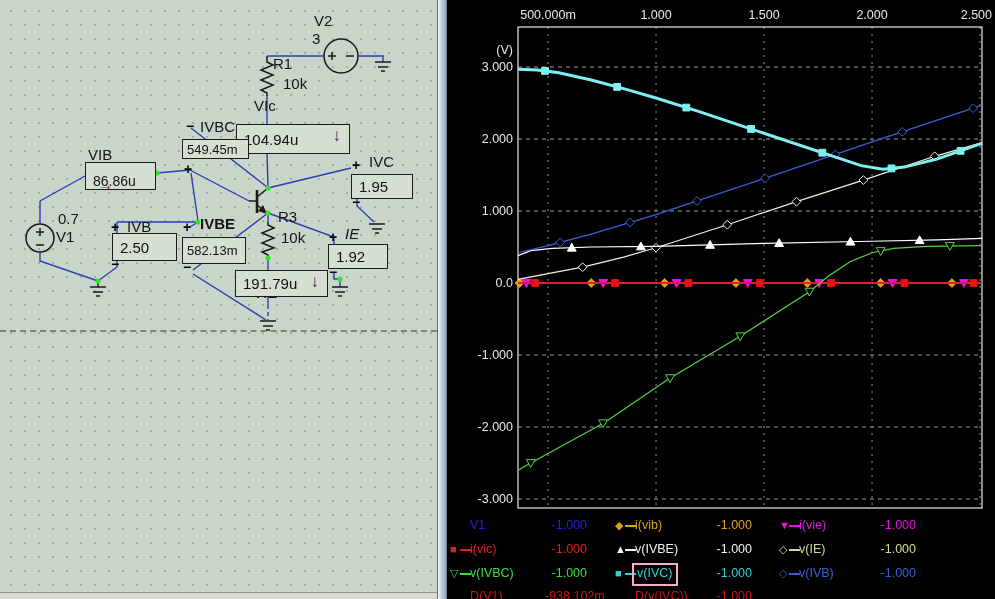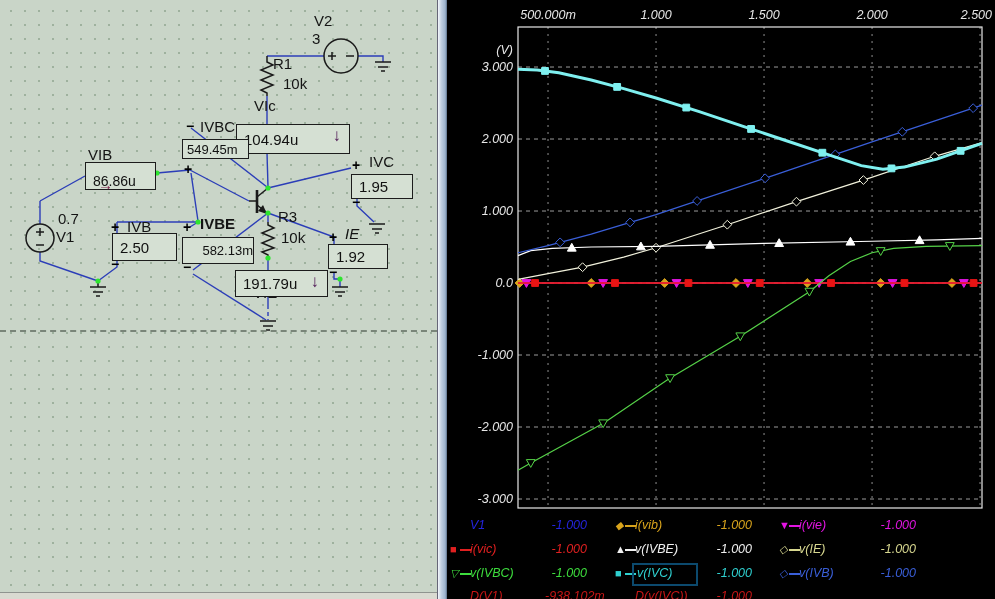--- a/index.html
+++ b/index.html
@@ -27,33 +27,33 @@
   #page-break { position:absolute; left:0; top:330px; width:437px; border-top:2px dashed #5f6b5f; opacity:.75; }
   #bottom-strip { position:absolute; left:0; top:592px; width:437px; height:7px;
     background:#d9dad1; border-top:1px solid #8f948f; }
 
   
   #splitter { position:absolute; left:437px; top:0; width:10px; height:599px;
     background:linear-gradient(90deg,#f4f7fb 0%, #c2d0e2 35%, #9db3cd 80%, #5a6e88 100%);
     border-left:1px solid #667; }
 
   
-  #plot-panel { position:absolute; left:447px; top:0; width:548px; height:599px; background:#000;font-style:italic; }
+  #plot-panel { position:absolute; left:447px; top:0; width:548px; height:599px; background:#000; }
   #chart-svg { position:absolute; left:0; top:0; }
 
   
   #legend { position:absolute; left:0; top:0; width:548px; height:599px; pointer-events:none; }
   .lg-entry { position:absolute; height:17px; font-size:12.5px; pointer-events:auto; white-space:nowrap; }
   .lg-marker { position:absolute; left:0; top:0; width:12px; font-size:11px; line-height:16px; }
   .lg-dash { position:absolute; left:10px; top:8px; width:11px; height:1.5px; }
   .lg-label { position:absolute; left:20px; top:0; line-height:16px; }
   .lg-value { position:absolute; left:95px; width:42px; top:0; text-align:right; line-height:16px; }
   .lg-value.wide { width:58px; }
-  .lg-label.selected { border:2px solid #0c4a6e; margin-left:-3px; margin-top:-2px;
-    padding:0 24px 3px 3px; }
+  .lg-label.selected { border:2px solid #f9a8d4; margin-left:-3px; margin-top:-2px;
+    padding:0 4px 3px 3px; }
 </style>
 </head>
 <body>
 
 <div id="schematic-panel">
 
   <svg id="schematic-svg" width="437" height="599">
 
     <g stroke="#2b3db8" stroke-width="1.4" fill="none">
       <path d="M267,56 H324"></path>
@@ -158,21 +158,21 @@
   <div class="meter sm" style="left:182px; top:139px; width:67px; height:20px;">
     <span>549.45m</span>
   </div>
   <div class="meter" style="left:85px; top:162px; width:71px; height:28px; align-items:flex-end; font-size:14px;">
     <span style="margin-top:1px;">86.86u</span>
     <span class="vib-arrow" style="left:12px; top:17px;">→</span>
   </div>
   <div class="meter" style="left:112px; top:233px; width:65px; height:28px;">
     <span>2.50</span>
   </div>
-  <div class="meter sm" style="left:182px; top:237px; width:72px; height:27px;justify-content:flex-end;">
+  <div class="meter sm" style="left:182px; top:237px; width:64px; height:27px;">
     <span>582.13m</span>
   </div>
   <div class="meter" style="left:235px; top:270px; width:93px; height:27px;">
     <span>191.79u</span>
     <span class="arrow-down">↓</span>
   </div>
   <div class="meter" style="left:351px; top:174px; width:62px; height:25px;">
     <span>1.95</span>
   </div>
   <div class="meter" style="left:328px; top:244px; width:60px; height:25px;">

